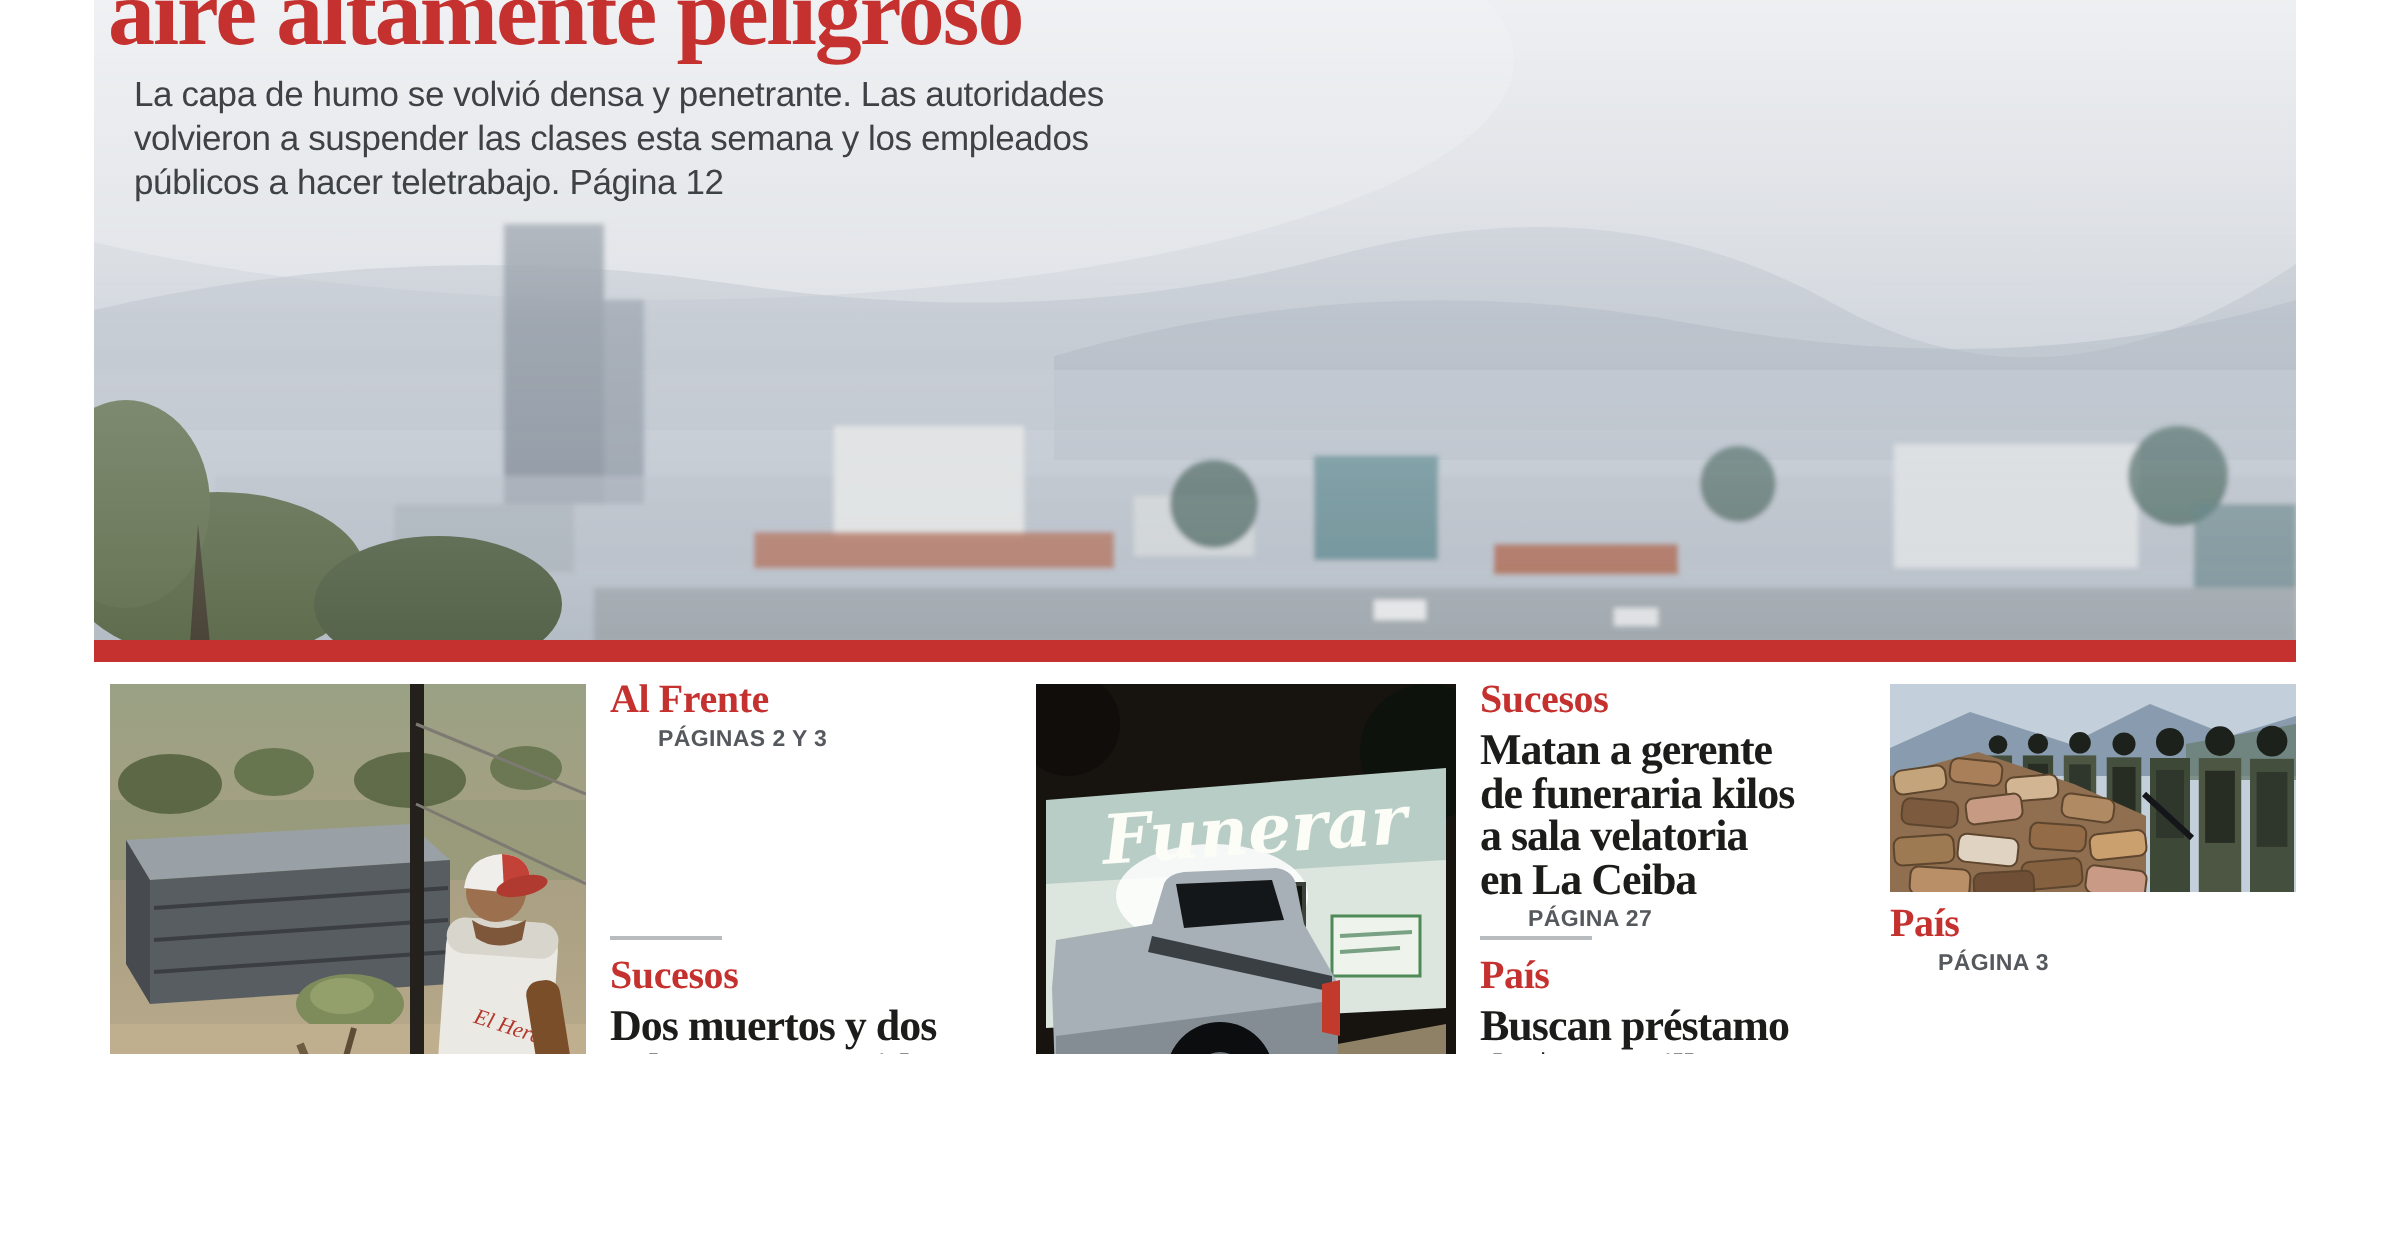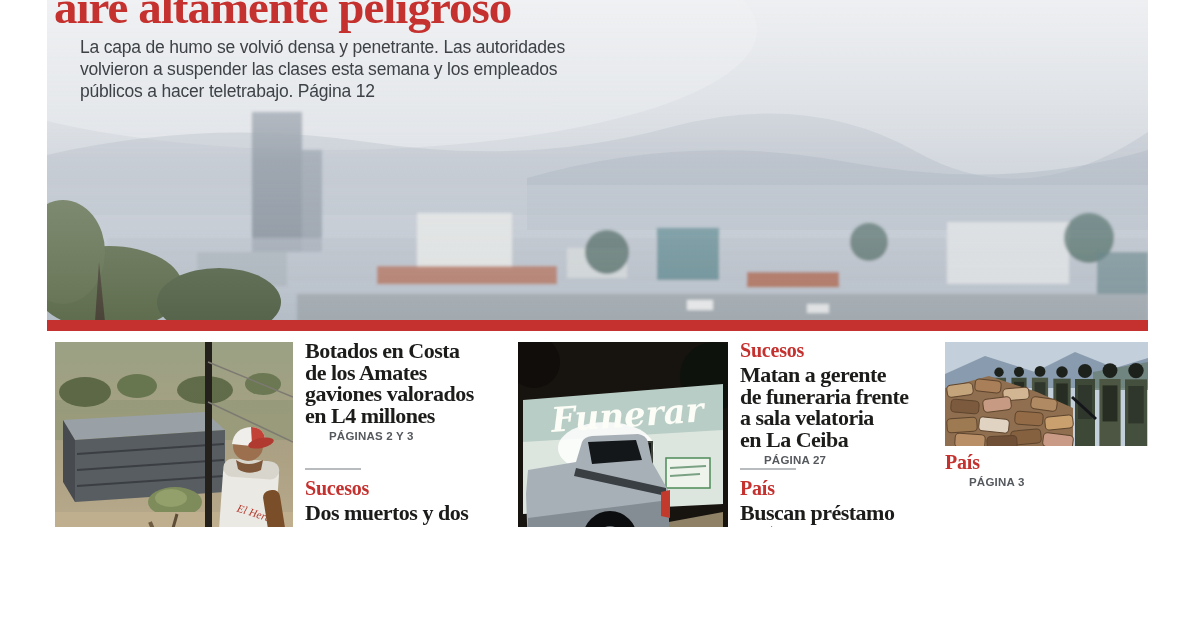--- a/index.html
+++ b/index.html
@@ -7,21 +7,21 @@
         font-family:"Liberation Sans",sans-serif;}
 
   
   .main-photo{position:absolute;left:47px;top:0;width:1101px;height:322px;overflow:hidden;}
   .main-photo svg{display:block;width:100%;height:100%;}
 
   
   .lead-headline{position:absolute;left:54px;top:-16px;margin:0;
     font-family:"Liberation Serif","DejaVu Serif",serif;font-weight:700;
     font-size:47px;line-height:1.0;letter-spacing:-1px;color:#c5312e;white-space:nowrap;}
-  .lead-summary{position:absolute;left:80px;top:36px;margin:0;
+  .lead-summary{position:absolute;left:67px;top:36px;margin:0;
     font-size:17.5px;line-height:22px;letter-spacing:-0.2px;color:#3e4247;
     white-space:pre-line;}
 
   .red-rule{position:absolute;left:47px;top:320px;width:1101px;height:11px;background:#c5312e;}
 
   
   .tphoto{position:absolute;overflow:hidden;}
   .tphoto svg{display:block;width:100%;height:100%;}
   #photo-gabions{left:55px;top:342px;width:238px;height:236px;}
   #photo-funeral{left:518px;top:342px;width:210px;height:233px;}
@@ -244,40 +244,37 @@
         <rect x="34" y="76" width="30" height="14" rx="4" fill="#e0d3c2" transform="rotate(6 49 83)"></rect>
         <rect x="66" y="88" width="30" height="14" rx="4" fill="#85613f" transform="rotate(-5 81 95)"></rect>
         <rect x="10" y="92" width="30" height="14" rx="4" fill="#b98f68" transform="rotate(4 25 99)"></rect>
         <rect x="42" y="94" width="30" height="14" rx="4" fill="#6f4f35" transform="rotate(-3 57 101)"></rect>
         <rect x="98" y="92" width="30" height="14" rx="4" fill="#c99a86" transform="rotate(7 113 99)"></rect>
       </g>
     </svg>
   </div>
 
   <div id="t1" class="t-col">
-    <h3 class="t-headline">Botados en Costa
-de los Amates
-gaviones valorados
-en L4 millones</h3>
+    <div class="section-label">Al Frente</div>
     <div class="page-ref">PÁGINAS 2 Y 3</div>
   </div>
 
   <div id="t2" class="t-col">
     <div class="mini-rule"></div>
     <div class="section-label">Sucesos</div>
     <h3 class="t-headline">Dos muertos y dos
 robaron en accidente
 vial en Comayagua</h3>
     <div class="page-ref">PÁGINA 27</div>
   </div>
 
   <div id="t3" class="t-col">
     <div class="section-label">Sucesos</div>
     <h3 class="t-headline">Matan a gerente
-de funeraria frente
+de funeraria kilos
 a sala velatoria
 en La Ceiba</h3>
     <div class="page-ref">PÁGINA 27</div>
   </div>
 
   <div id="t4" class="t-col">
     <div class="mini-rule"></div>
     <div class="section-label">País</div>
     <h3 class="t-headline">Buscan préstamo
 de $150 millones en

